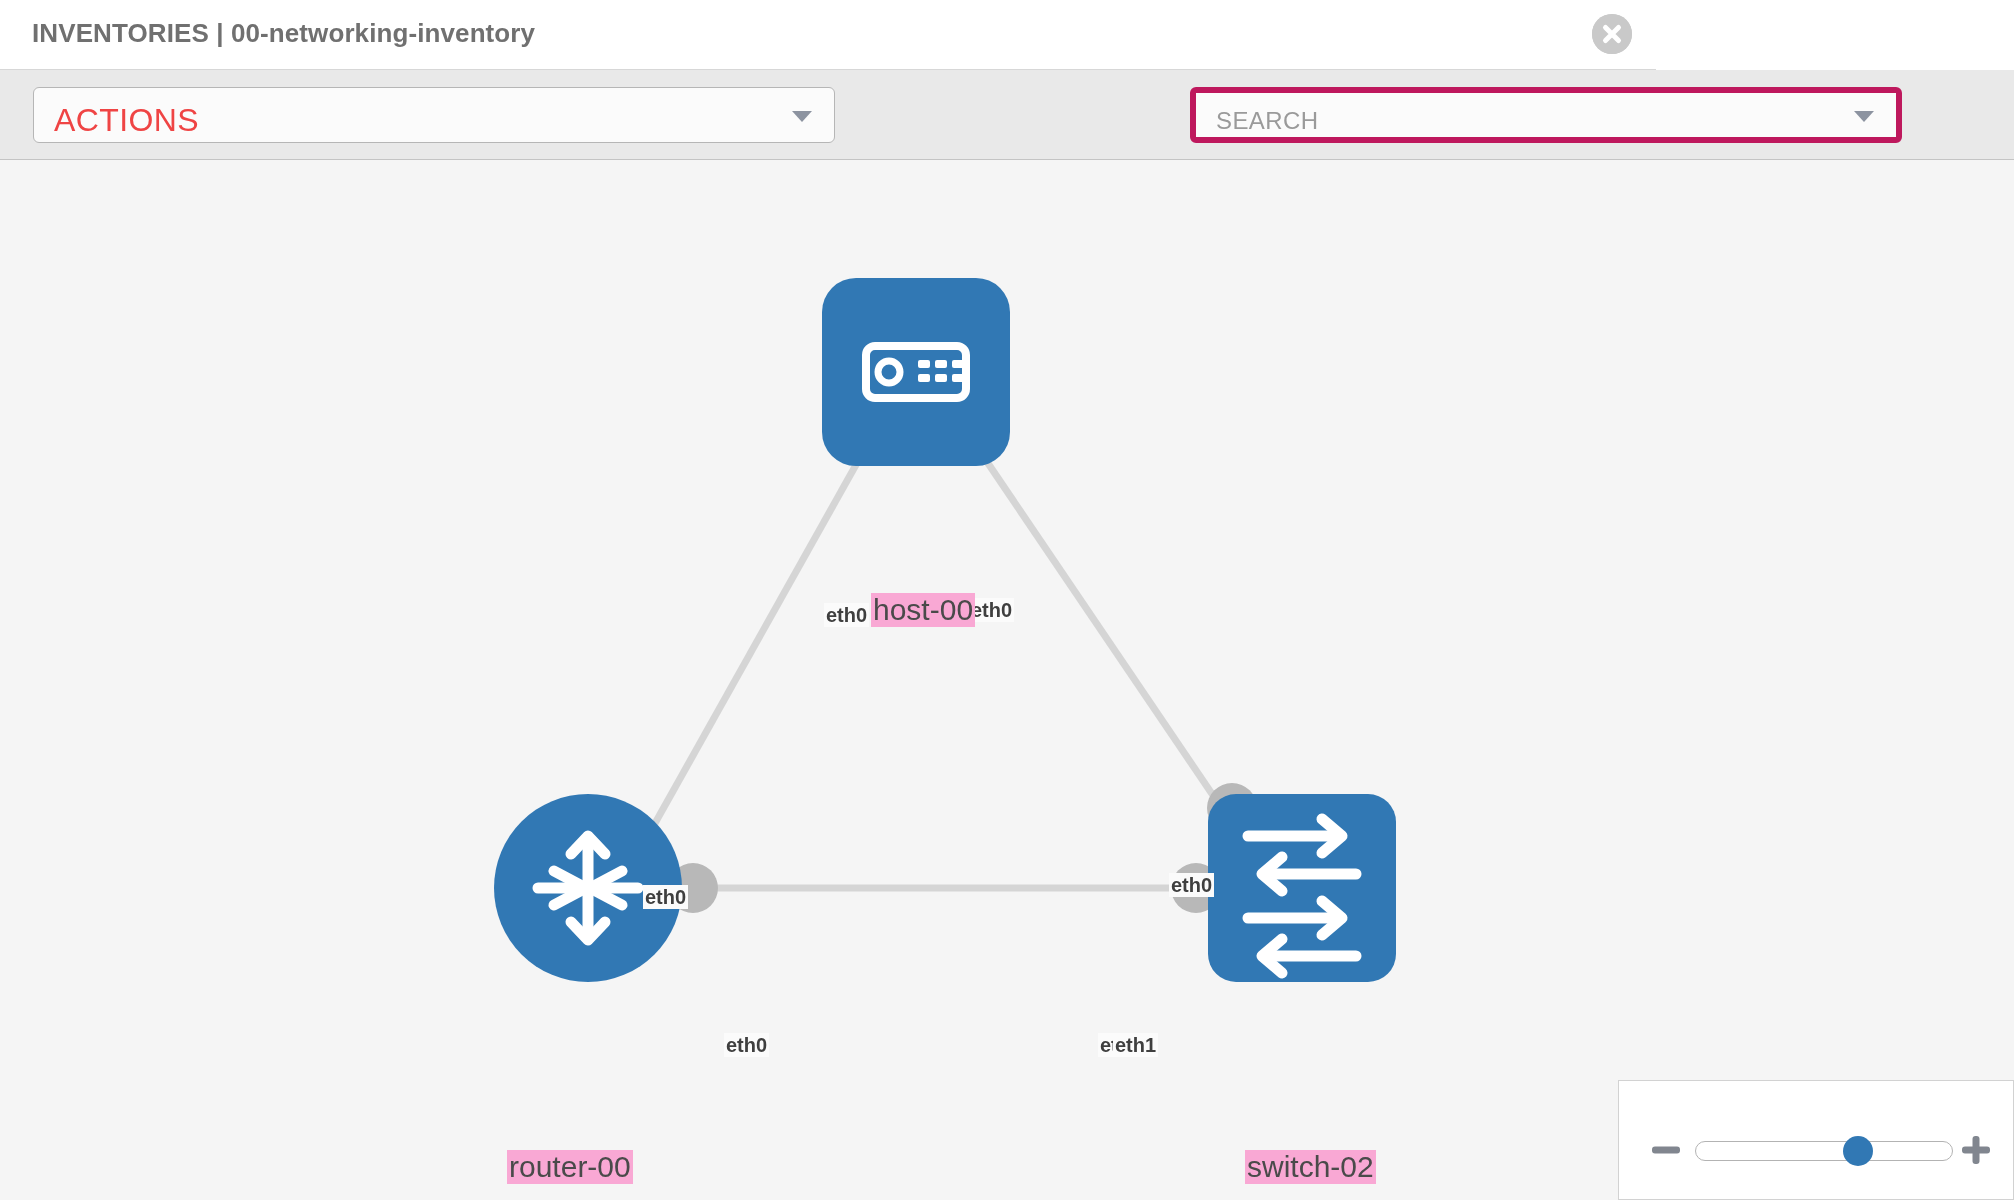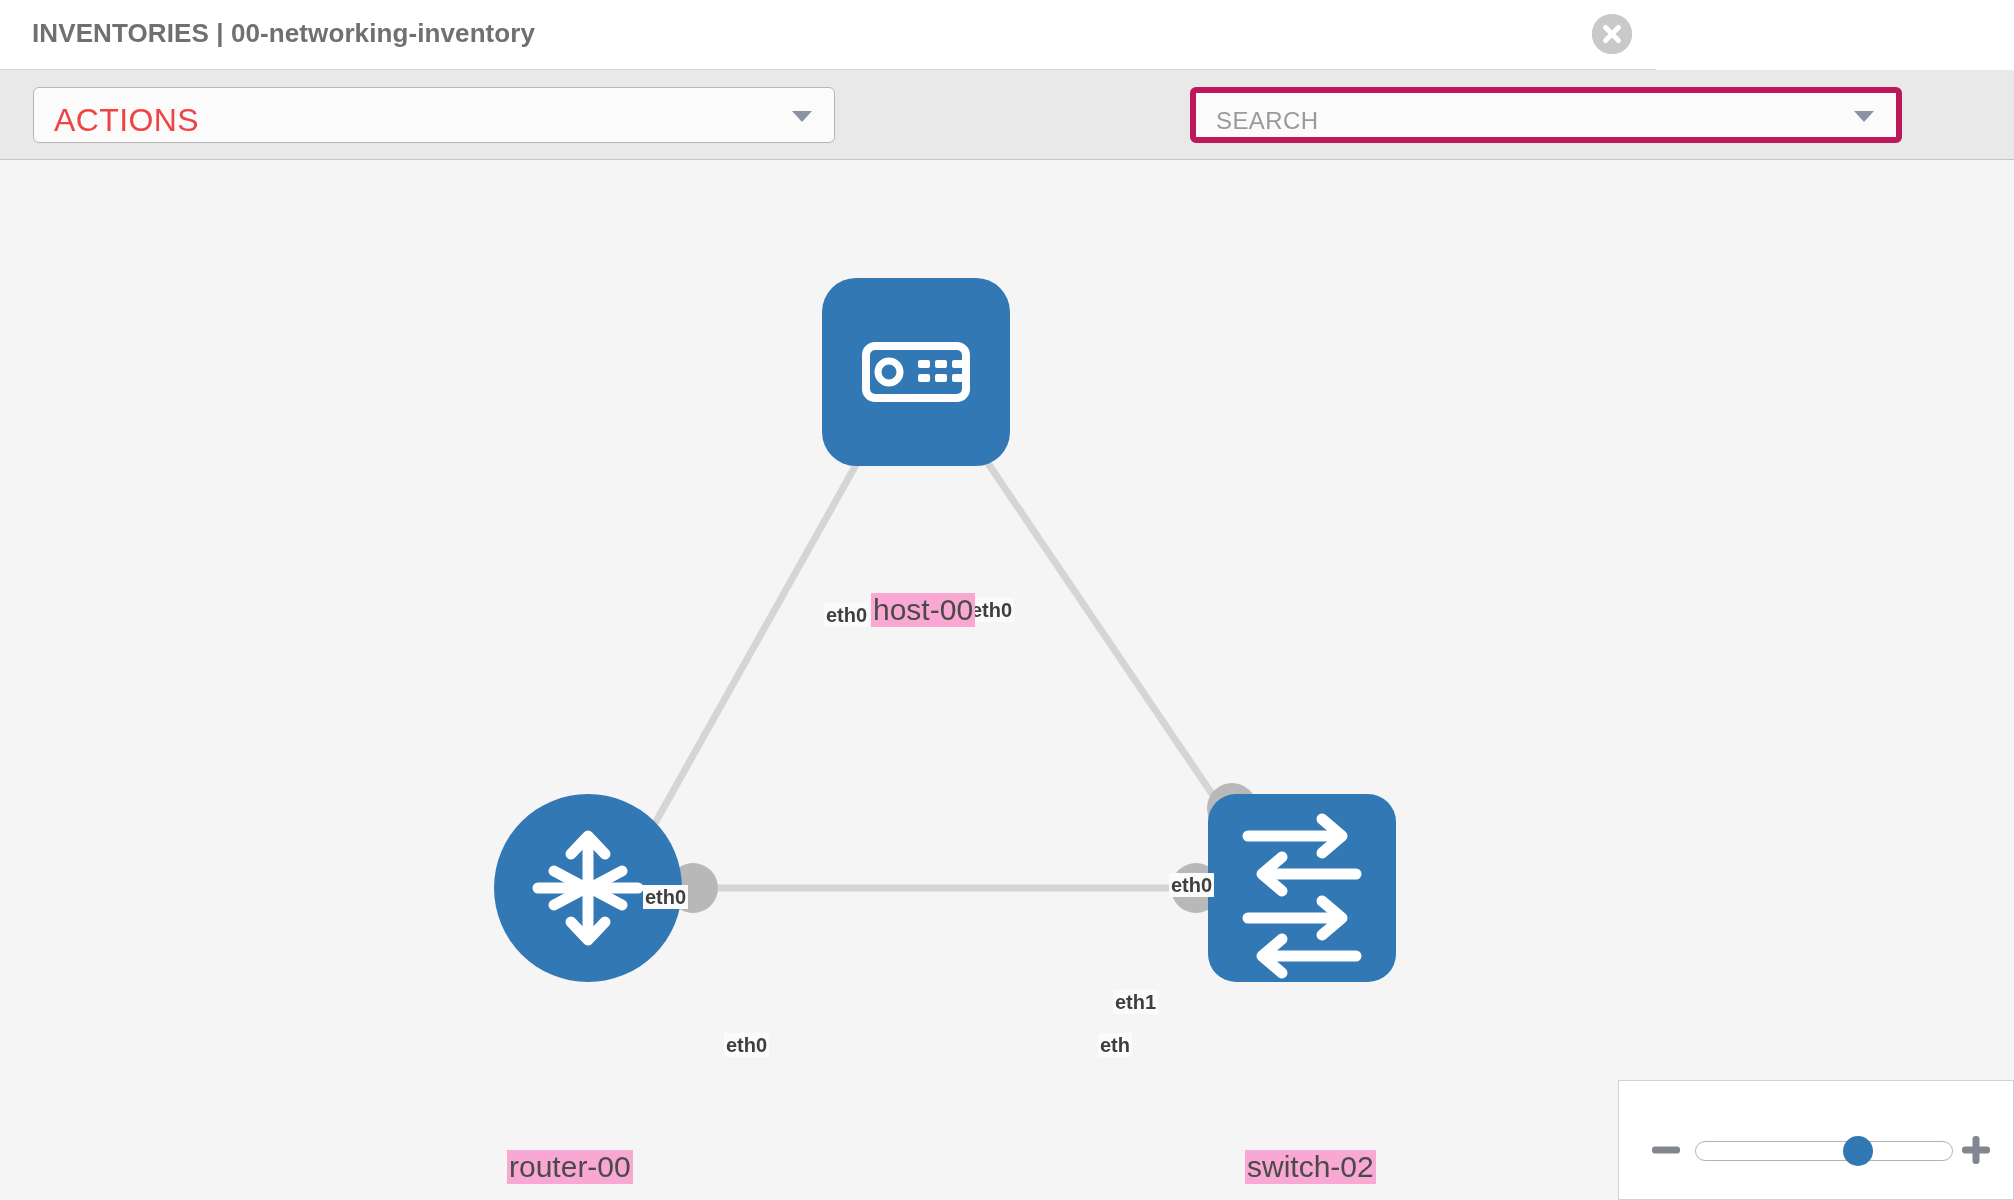--- a/index.html
+++ b/index.html
@@ -313,21 +313,21 @@
       </g>
     </g>
   </svg>
 
   <span class="iflabel" style="left:824px;  top:443px;">eth0</span>
   <span class="iflabel" style="left:969px;  top:438px;">eth0</span>
   <span class="iflabel" style="left:643px;  top:725px;">eth0</span>
   <span class="iflabel" style="left:1169px; top:713px;">eth0</span>
   <span class="iflabel" style="left:724px;  top:873px;">eth0</span>
   <span class="iflabel" style="left:1098px; top:873px;">eth</span>
-  <span class="iflabel" style="left:1113px; top:830px;">eth1</span>
+  <span class="iflabel" style="left:1113px; top:873px;">eth1</span>
 
   <span class="nlabel" style="left:871px; top:433px;">host-00</span>
   <span class="nlabel" style="left:507px; top:990px;">router-00</span>
   <span class="nlabel" style="left:1245px; top:990px;">switch-02</span>
 
 </div>
 
 <div class="zoom-widget">
 
   <div class="zoom-minus">

